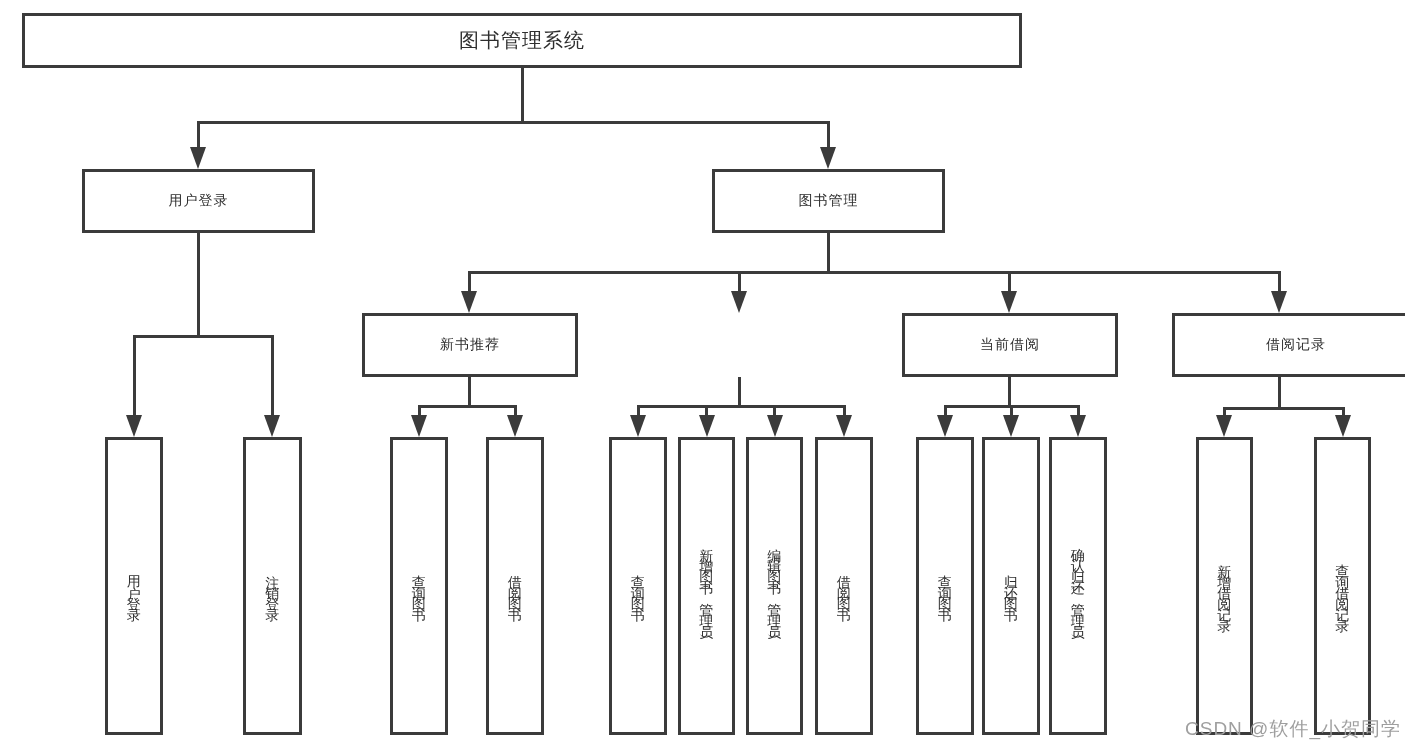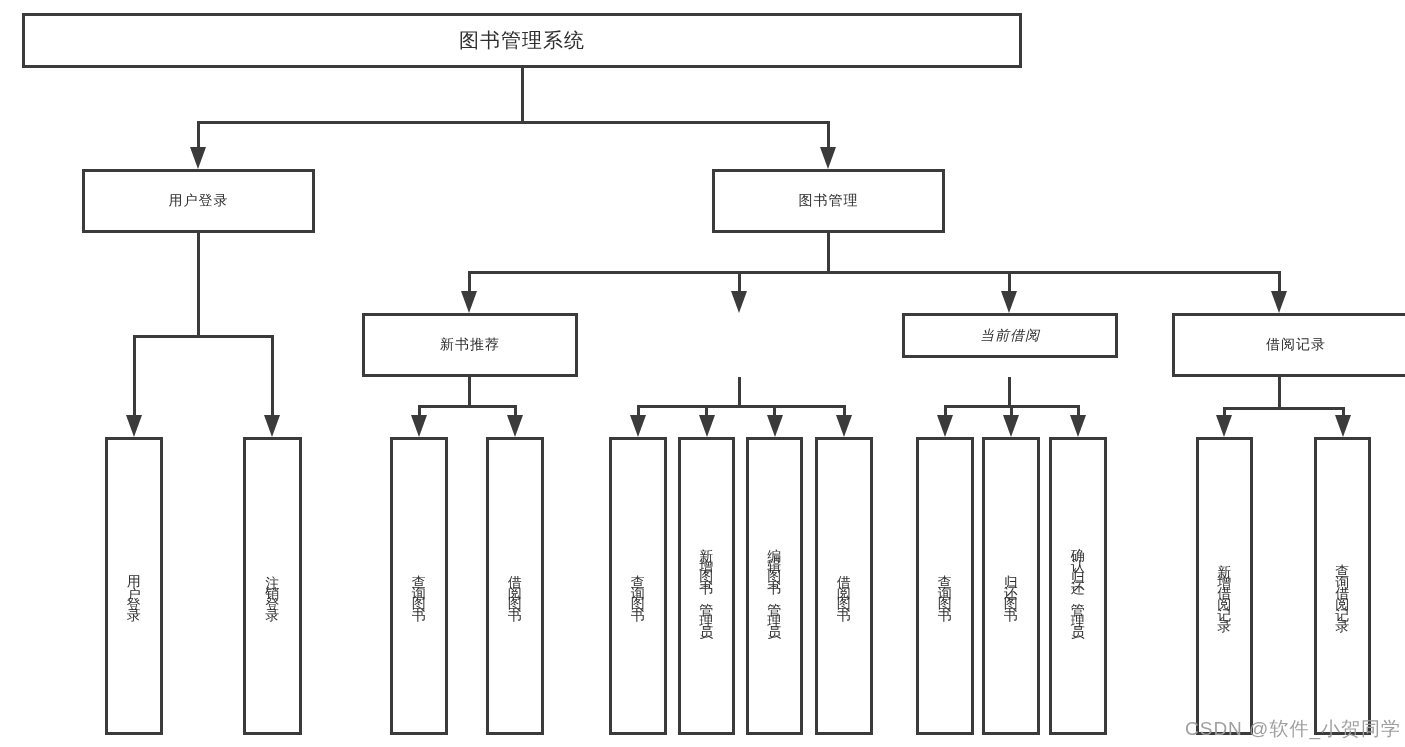--- a/index.html
+++ b/index.html
@@ -133,21 +133,21 @@
   <div class="node" style="left:82px;top:169px;width:233px;height:64px;">
     <span>用户登录</span>
   </div>
   <div class="node" style="left:712px;top:169px;width:233px;height:64px;">
     <span>图书管理</span>
   </div>
 
   <div class="node" style="left:362px;top:313px;width:216px;height:64px;">
     <span>新书推荐</span>
   </div>
-  <div class="node" style="left:902px;top:313px;width:216px;height:45px;font-style:italic;">
+  <div class="node" style="left:902px;top:313px;width:216px;height:64px;">
     <span>当前借阅</span>
   </div>
   <div class="node" style="left:1172px;top:313px;width:248px;height:64px;">
     <span>借阅记录</span>
   </div>
 
   <div class="node vnode" style="left:105px;top:437px;width:58px;height:298px;">
     <span class="vtext">用户登录</span>
   </div>
   <div class="node vnode" style="left:243px;top:437px;width:59px;height:298px;">

